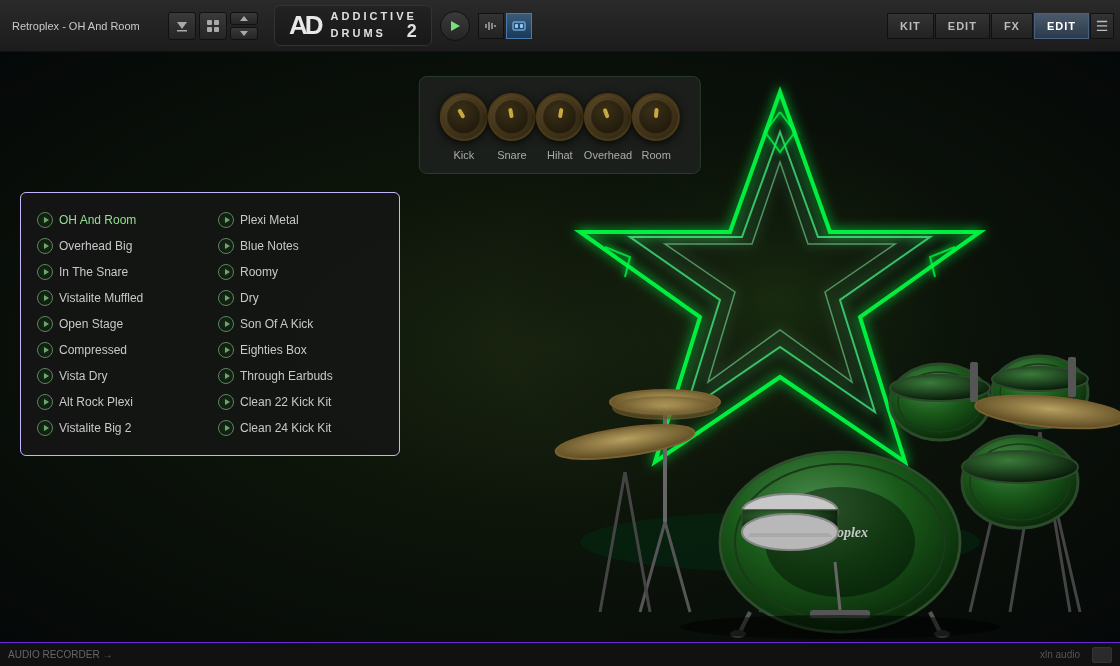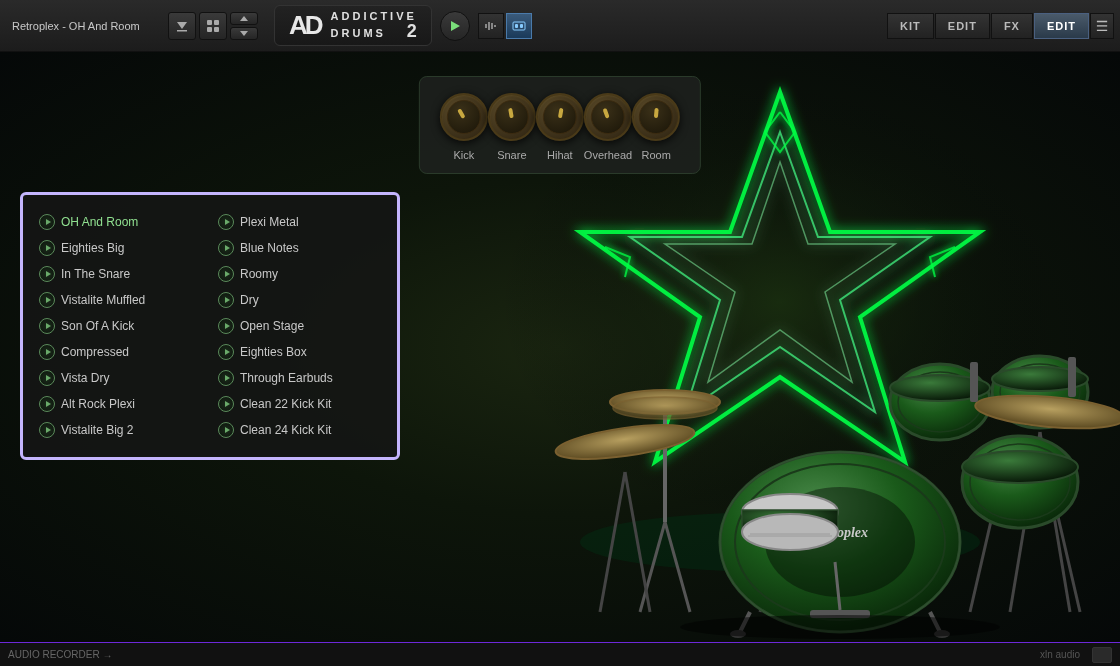--- a/index.html
+++ b/index.html
@@ -155,21 +155,21 @@
     .left-panel {
       width: 420px;
       min-width: 420px;
       position: relative;
       z-index: 5;
       padding: 20px;
     }
 
     .preset-list {
       background: rgba(20, 22, 20, 0.88);
-      border: 3px solid #c4b5fd;
+      border: 1px solid #c4b5fd;
       border-radius: 6px;
       padding: 16px 12px;
       margin-top: 120px;
     }
 
     .preset-columns {
       display: grid;
       grid-template-columns: 1fr 1fr;
       gap: 4px 8px;
     }
@@ -608,21 +608,21 @@
       <div class="preset-item active">
       <div class="play-icon"></div>
       <span class="preset-name" style="color: rgb(144, 224, 144);">OH And Room</span>
     </div>
           <div class="preset-item">
       <div class="play-icon"></div>
       <span class="preset-name">Plexi Metal</span>
     </div>
           <div class="preset-item">
       <div class="play-icon"></div>
-      <span class="preset-name">Eighties Big</span>
+      <span class="preset-name">Overhead Big</span>
     </div>
           <div class="preset-item">
       <div class="play-icon"></div>
       <span class="preset-name">Blue Notes</span>
     </div>
           <div class="preset-item">
       <div class="play-icon"></div>
       <span class="preset-name">In The Snare</span>
     </div>
           <div class="preset-item">
@@ -632,25 +632,25 @@
           <div class="preset-item">
       <div class="play-icon"></div>
       <span class="preset-name">Vistalite Muffled</span>
     </div>
           <div class="preset-item">
       <div class="play-icon"></div>
       <span class="preset-name">Dry</span>
     </div>
           <div class="preset-item">
       <div class="play-icon"></div>
+      <span class="preset-name">Open Stage</span>
+    </div>
+          <div class="preset-item">
+      <div class="play-icon"></div>
       <span class="preset-name">Son Of A Kick</span>
-    </div>
-          <div class="preset-item">
-      <div class="play-icon"></div>
-      <span class="preset-name">Open Stage</span>
     </div>
           <div class="preset-item">
       <div class="play-icon"></div>
       <span class="preset-name">Compressed</span>
     </div>
           <div class="preset-item">
       <div class="play-icon"></div>
       <span class="preset-name">Eighties Box</span>
     </div>
           <div class="preset-item">

